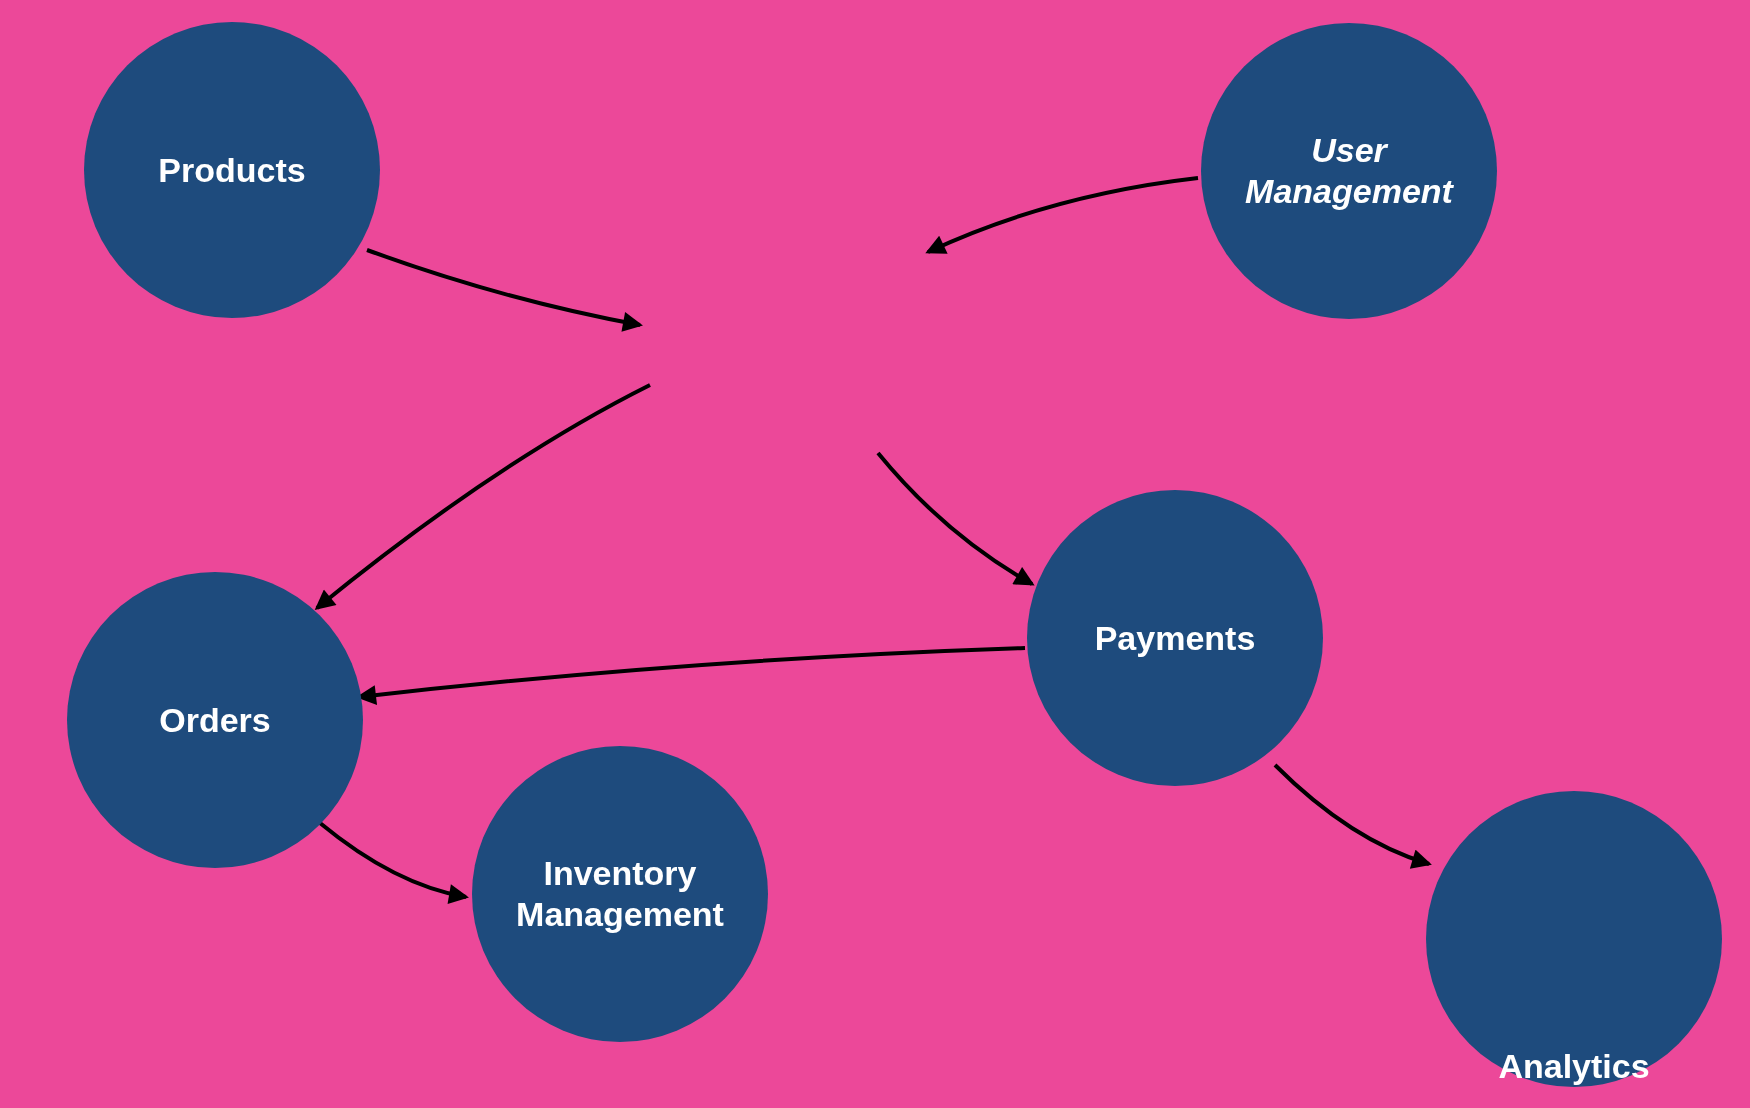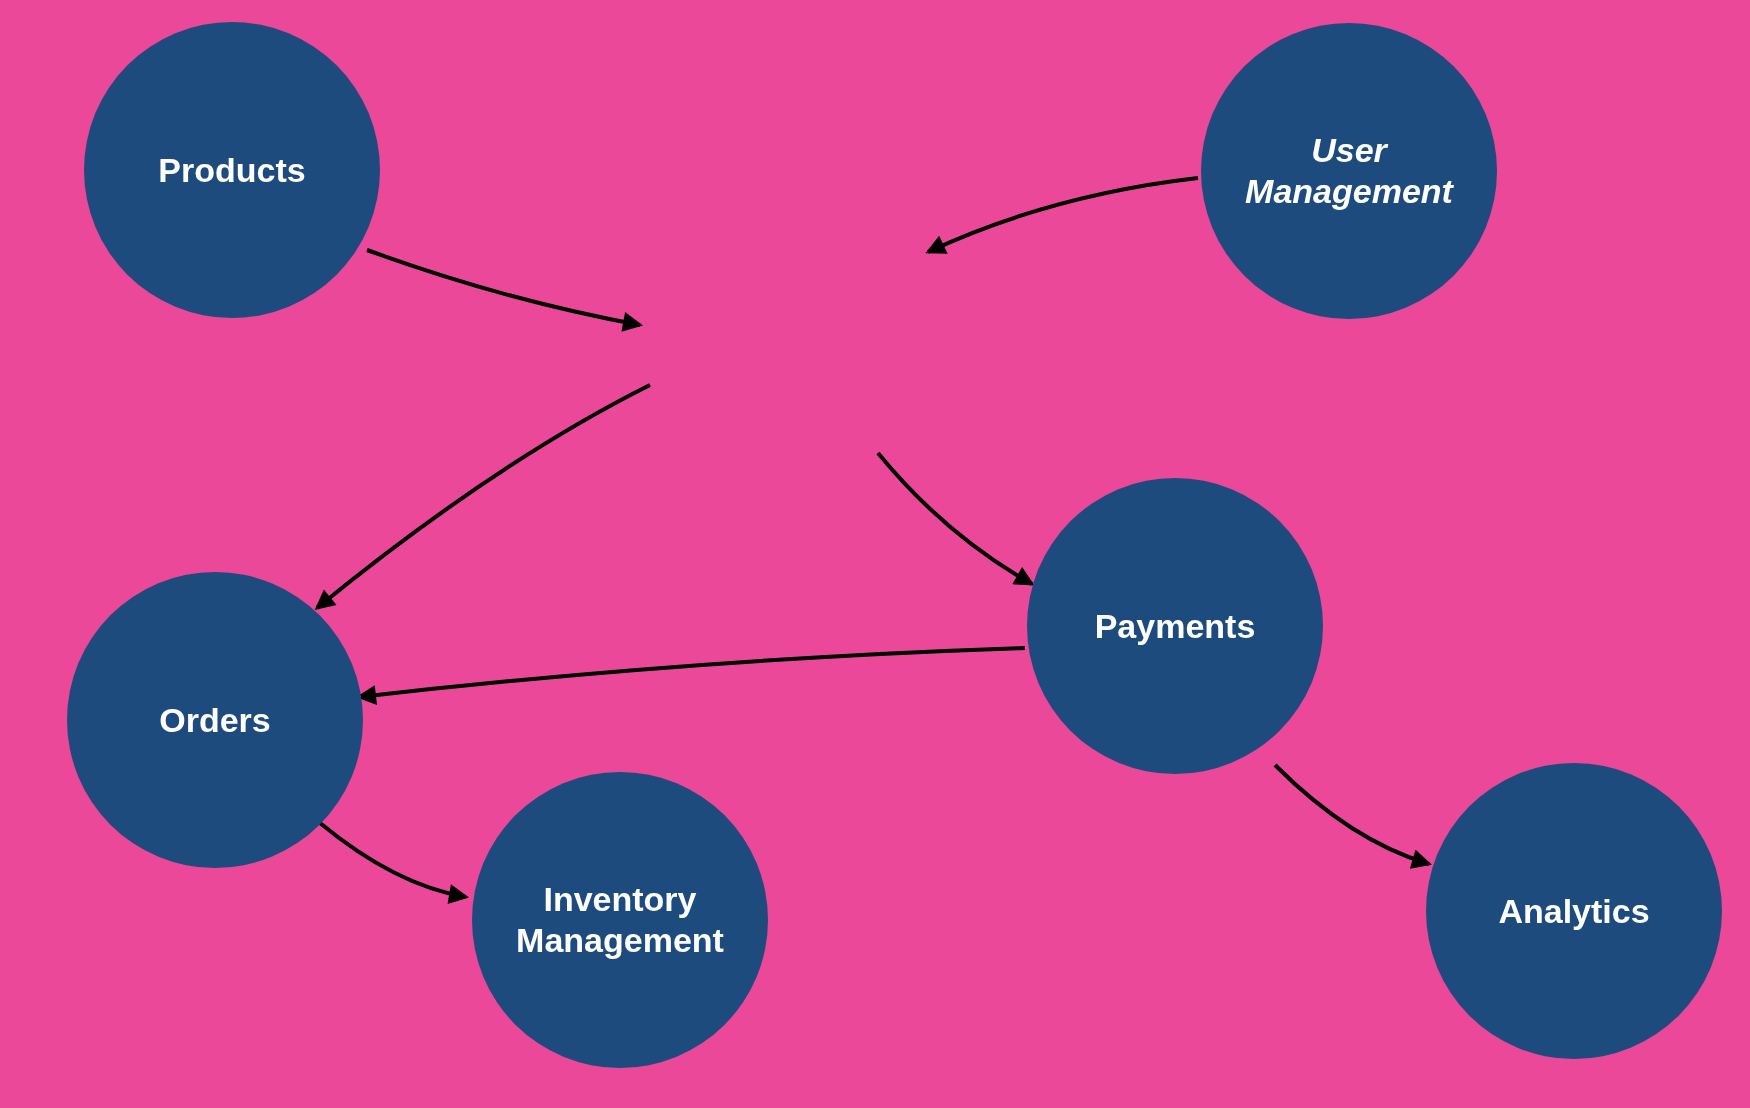--- a/index.html
+++ b/index.html
@@ -45,23 +45,23 @@
     box-sizing: border-box;
     padding: 0 28px;
     cursor: default;
     user-select: none;
   }
   .node span { display: inline-block; }
   .n-products   { left:   84px; top:  22px; }
   .n-usermgmt   { left: 1201px; top:  23px; font-style: italic; }
   .n-checkout   { left:  645px; top: 183px; }
   .n-orders     { left:   67px; top: 572px; }
-  .n-payments   { left: 1027px; top: 478px; }
-  .n-inventory  { left:  472px; top: 772px; }
-  .n-analytics  { left: 1426px; top: 763px; }
+  .n-payments   { left: 1027px; top: 490px; }
+  .n-inventory  { left:  472px; top: 746px; }
+  .n-analytics  { left: 1426px; top: 791px; align-items: flex-end; }
 </style>
 </head>
 <body>
 
 <div id="canvas">
 
   <svg id="edges" viewBox="0 0 1750 1108" xmlns="http://www.w3.org/2000/svg">
     <defs>
       <marker id="arrow" markerUnits="strokeWidth" markerWidth="5.5" markerHeight="5" viewBox="0 0 10 10" refX="8.5" refY="5" orient="auto">
         <path d="M0,0 L10,5 L0,10 z" fill="#000000"></path>

